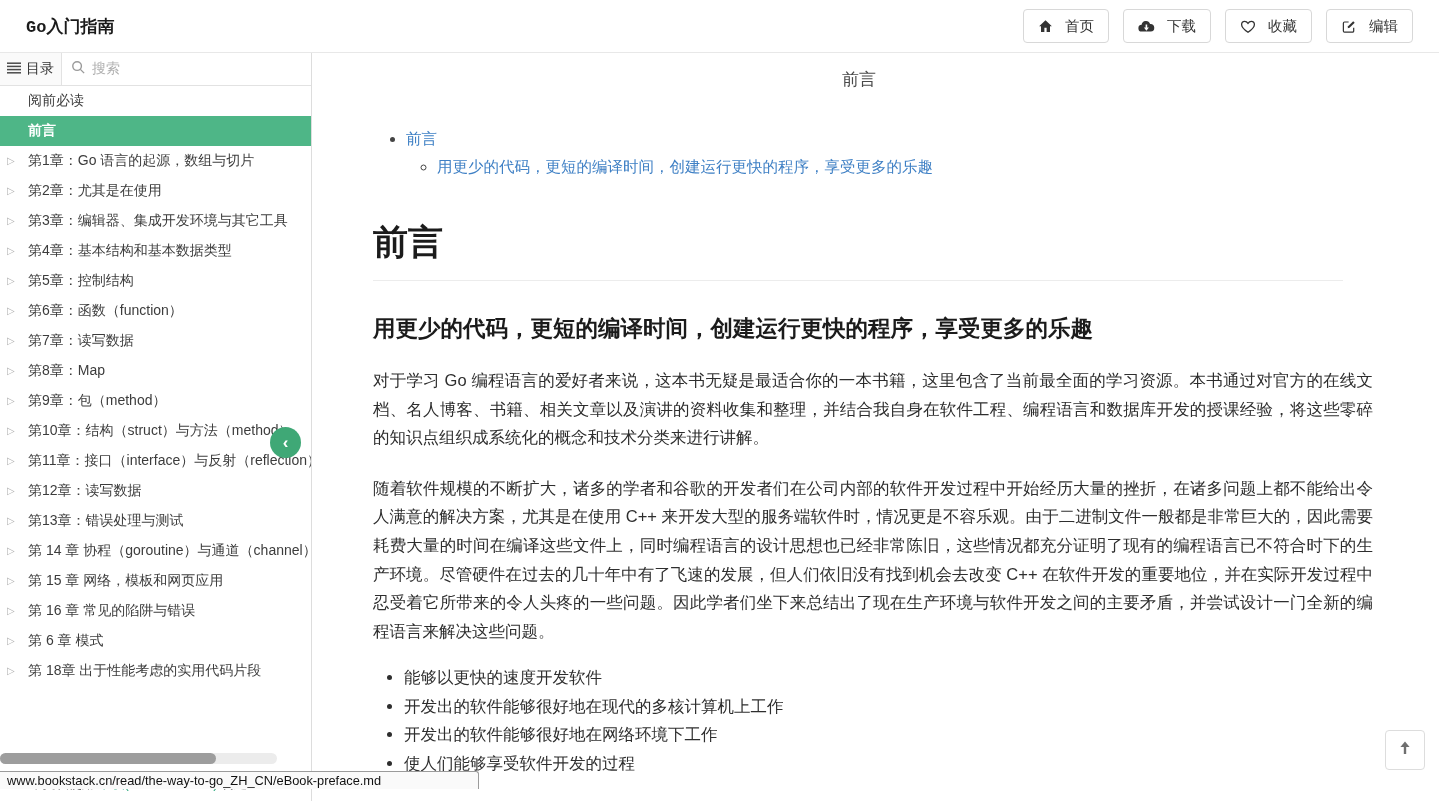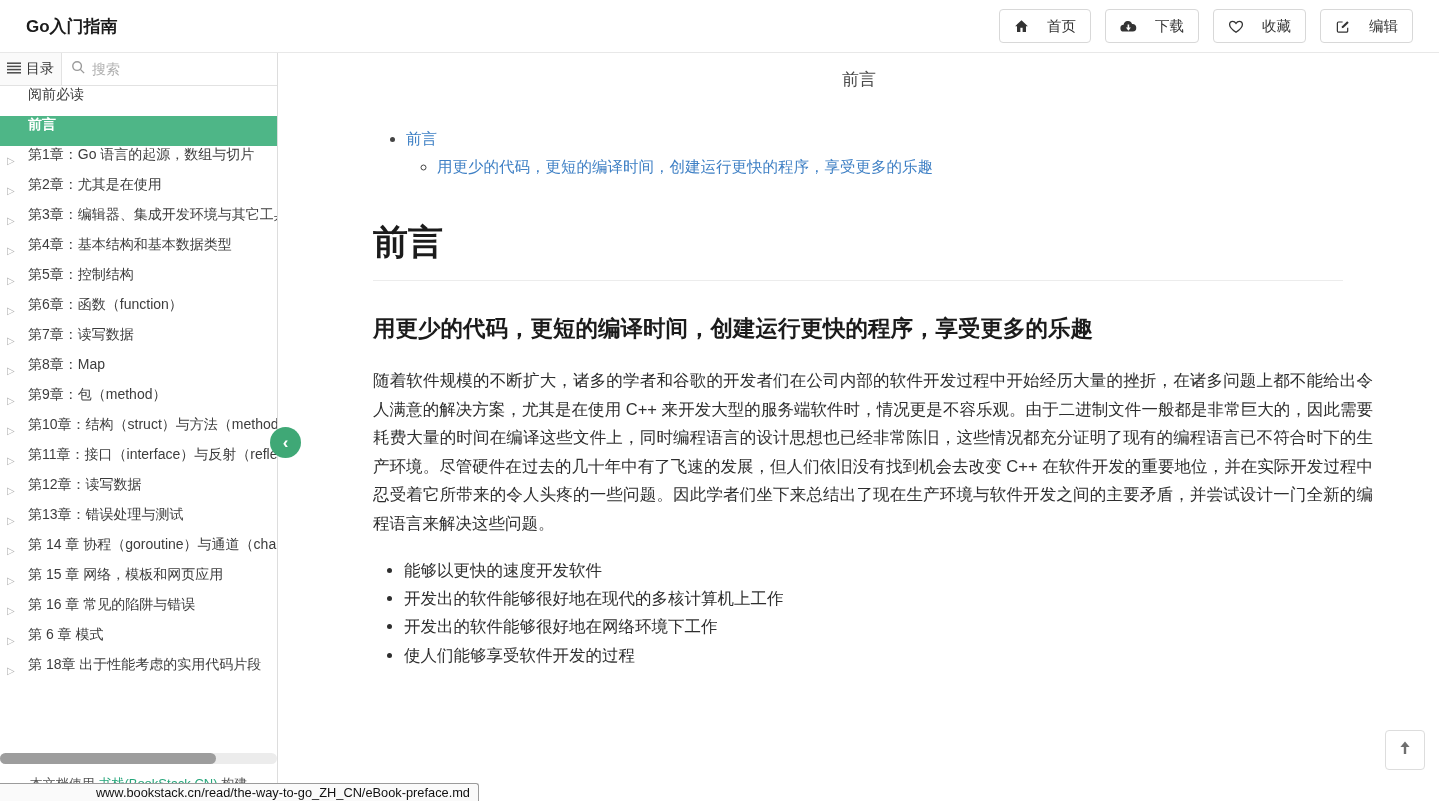--- a/index.html
+++ b/index.html
@@ -6,51 +6,51 @@
   html,body { width:1439px; height:801px; }
   body {
     position:relative; overflow:hidden; background:#fff;
     font-family:"Liberation Sans","DejaVu Sans",sans-serif; color:#333;
   }
   
   .top-header {
     position:absolute; top:0; left:0; width:1439px; height:53px;
     background:#fff; border-bottom:1px solid #e8e8e8;
     display:flex; align-items:center; justify-content:space-between;
-    padding:0 26px; z-index:4;
+    padding:0 26px; z-index:4;font-family:Liberation Mono, monospace;
   }
   .book-title { font-size:17px; font-weight:bold; color:#1b1b1b; }
   .header-actions { display:flex; gap:14px; }
   .hbtn {
-    display:flex; align-items:center; gap:18px; height:34px; padding:0 14px;
+    display:flex; align-items:center; gap:12px; height:34px; padding:0 14px;
     background:#fff; border:1px solid #d8d8d8; border-radius:4px;
     font-size:14.5px; color:#333; cursor:pointer;
     font-family:inherit;
   }
   .hbtn svg { display:block; }
   
   .sidebar {
-    position:absolute; top:53px; left:0; width:278px; bottom:0;
+    position:absolute; top:53px; left:0; width:312px; bottom:0;
     background:#fff; border-right:1px solid #ddd; overflow:hidden; z-index:2;
   }
   .side-head { display:flex; height:33px; border-bottom:1px solid #e2e2e2; }
   .toc-tab {
     width:62px; display:flex; align-items:center; justify-content:center; gap:5px;
     background:#fafafa; border-right:1px solid #e2e2e2; font-size:14px; color:#333;
     cursor:pointer;
   }
   .search-box { flex:1; display:flex; align-items:center; background:#fff; padding:0 9px; }
   .search-box input {
     border:none; outline:none; width:100%; font-size:14px; color:#333;
-    font-family:Liberation Sans, sans-serif; margin-left:6px; background:transparent;
+    font-family:Liberation Mono, monospace; margin-left:6px; background:transparent;
   }
   .search-box input::placeholder { color:#b0b0b0; }
   .toc-list { }
   .toc-item {
-    position:relative; height:30px; display:flex; align-items:flex-start;
+    position:relative; height:30px; display:flex; align-items:center;
     padding-left:28px; font-size:14px; color:#3c3c3c; white-space:nowrap;
     overflow:hidden; cursor:pointer;
   }
   .toc-item .tri {
     position:absolute; left:7px; top:50%; transform:translateY(-54%);
     font-size:10px; color:#b3b3b3; line-height:1;
   }
   .toc-item.active { background:var(--accent); color:#fff; font-weight:bold; }
   .side-hscroll {
     position:absolute; top:700px; left:0; width:277px; height:11px;
@@ -90,24 +90,24 @@
   }
   .req-list { margin-top:18px; padding-left:31px; font-size:16.5px; line-height:28.4px; color:#2e2e2e; }
   
   .scroll-top {
     position:absolute; left:1385px; top:730px; width:40px; height:40px;
     background:#fff; border:1px solid #ddd; border-radius:4px; cursor:pointer;
     display:flex; align-items:center; justify-content:center; z-index:6;
   }
   
   .status-bar {
-    position:absolute; left:0; bottom:0; width:479px; height:18px;
+    position:absolute; left:0; bottom:12px; width:479px; height:18px;
     background:#fafafa; border:1px solid #9b9b9b; border-left:none; border-bottom:none;
     border-top-right-radius:3px; font-size:12.8px; color:#111;
-    padding:1px 8px 0 7px; white-space:nowrap; overflow:hidden; z-index:10;text-align:right;
+    padding:1px 8px 0 7px; white-space:nowrap; overflow:hidden; z-index:10;
   }
 </style>
 </head>
 <body>
 
 <header class="top-header">
   <div class="book-title">Go入门指南</div>
   <div class="header-actions">
       <button class="hbtn">
         <span>
@@ -272,20 +272,21 @@
         <a>前言</a>
         <ul>
           <li>
             <a>用更少的代码，更短的编译时间，创建运行更快的程序，享受更多的乐趣</a>
           </li>
         </ul>
       </li>
     </ul>
     <h1 class="article-title">前言</h1>
     <h2 class="article-subtitle">用更少的代码，更短的编译时间，创建运行更快的程序，享受更多的乐趣</h2>
+    <p>对于学习 Go 编程语言的爱好者来说，这本书无疑是最适合你的一本书籍，这里包含了当前最全面的学习资源。本书通过对官方的在线文档、名人博客、书籍、相关文章以及演讲的资料收集和整理，并结合我自身在软件工程、编程语言和数据库开发的授课经验，将这些零碎的知识点组织成系统化的概念和技术分类来进行讲解。</p>
     <p>随着软件规模的不断扩大，诸多的学者和谷歌的开发者们在公司内部的软件开发过程中开始经历大量的挫折，在诸多问题上都不能给出令人满意的解决方案，尤其是在使用 C++ 来开发大型的服务端软件时，情况更是不容乐观。由于二进制文件一般都是非常巨大的，因此需要耗费大量的时间在编译这些文件上，同时编程语言的设计思想也已经非常陈旧，这些情况都充分证明了现有的编程语言已不符合时下的生产环境。尽管硬件在过去的几十年中有了飞速的发展，但人们依旧没有找到机会去改变 C++ 在软件开发的重要地位，并在实际开发过程中忍受着它所带来的令人头疼的一些问题。因此学者们坐下来总结出了现在生产环境与软件开发之间的主要矛盾，并尝试设计一门全新的编程语言来解决这些问题。</p>
     <ul class="req-list">
         <li>能够以更快的速度开发软件</li>
         <li>开发出的软件能够很好地在现代的多核计算机上工作</li>
         <li>开发出的软件能够很好地在网络环境下工作</li>
         <li>使人们能够享受软件开发的过程</li>
       </ul>
   </div>
 </main>
 

